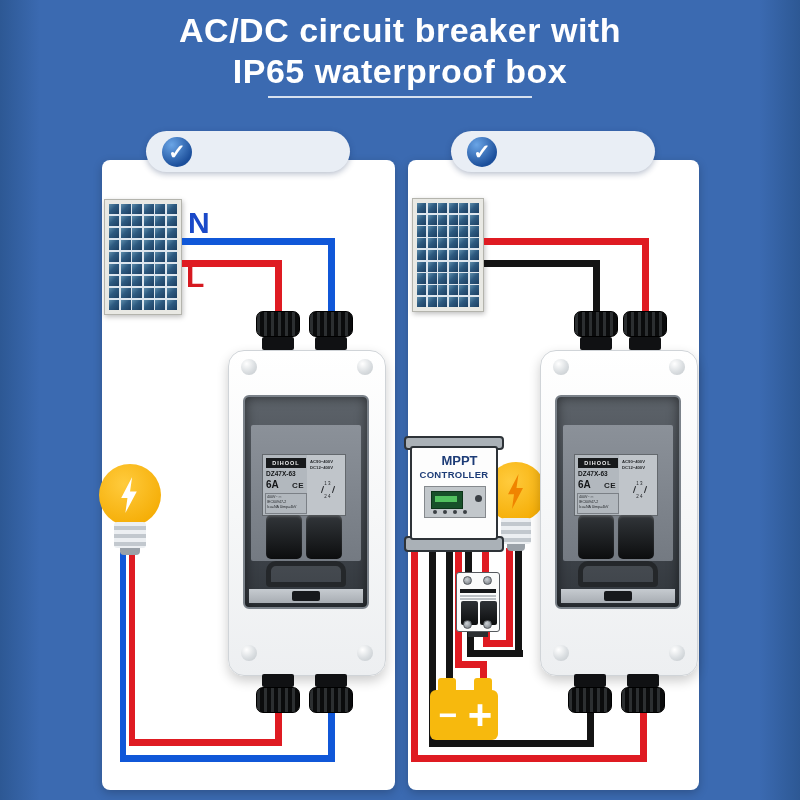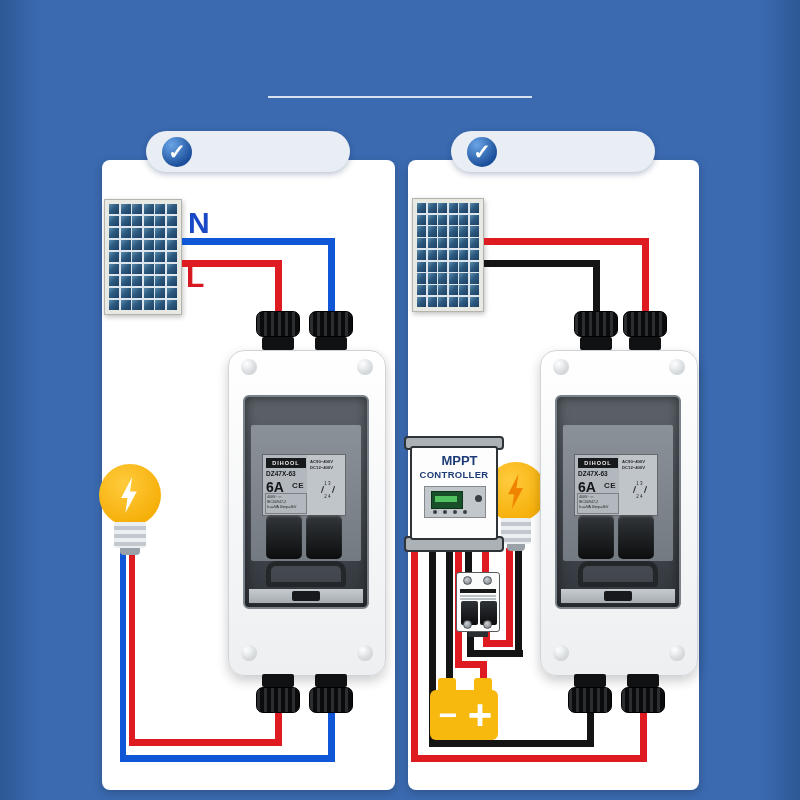--- a/index.html
+++ b/index.html
@@ -36,21 +36,21 @@
   .window{position:absolute;left:14px;top:44px;width:126px;height:214px;border-radius:6px;
          background:linear-gradient(#5d636a,#31363c);border:2px solid #7b828a;box-sizing:border-box;
          box-shadow:inset 0 0 12px rgba(0,0,0,.55);}
   .innerpanel{position:absolute;left:6px;top:28px;width:110px;height:136px;
          background:linear-gradient(#8b9199,#747a82);border-radius:2px;}
   .plate{position:absolute;left:17px;top:57px;width:84px;height:62px;
          background:linear-gradient(90deg,#b2b8be 0 54%,#c0c5ca 54%);border:1px solid #63686d;box-sizing:border-box;}
   .brandband{position:absolute;left:3px;top:3px;width:40px;height:10px;background:#17191b;color:#eee;
          font-size:5.5px;font-weight:bold;letter-spacing:1px;display:flex;align-items:center;justify-content:center;}
   .model{position:absolute;left:3px;top:15px;font-size:6.5px;font-weight:bold;color:#131517;}
-  .rating{position:absolute;left:3px;top:24px;font-size:14px;font-weight:bold;color:#131517;}
+  .rating{position:absolute;left:3px;top:24px;font-size:10px;font-weight:bold;color:#131517;}
   .ce{position:absolute;left:29px;top:26px;font-size:8px;font-weight:bold;color:#1b1d1f;letter-spacing:.5px;}
   .specs{position:absolute;left:2px;top:38px;width:42px;height:21px;border:.5px solid #7b8086;
          font-size:3.6px;line-height:4.9px;color:#23262a;padding:1px 1px;box-sizing:border-box;overflow:hidden;}
   .voltcol{position:absolute;left:47px;top:4px;width:35px;font-size:4.2px;font-weight:bold;color:#1f2225;line-height:6px;}
   .terms{position:absolute;left:47px;top:24px;width:35px;text-align:center;font-size:4.5px;color:#23262a;line-height:5px;}
   .tbar{display:inline-block;width:1px;height:7px;background:#23262a;transform:rotate(18deg);margin:0 5px;}
   .toggle{position:absolute;width:36px;height:44px;background:linear-gradient(#32363a,#0c0d0e);
          border-radius:5px;box-shadow:inset 0 2px 2px rgba(255,255,255,.15);}
   .handle{position:absolute;left:21px;top:164px;width:80px;height:26px;border:5px solid #24272a;
          border-radius:10px 10px 4px 4px;box-sizing:border-box;background:rgba(255,255,255,.06);}
@@ -86,20 +86,22 @@
   
   .battery{position:absolute;left:430px;top:690px;width:68px;height:50px;background:#f7b90d;border-radius:6px;}
   .bpost{position:absolute;width:18px;height:12px;background:#f7b90d;border-radius:3px 3px 0 0;}
   .bsym{position:absolute;color:#fff;font-weight:bold;display:flex;align-items:center;justify-content:center;}
 </style>
 </head>
 <body>
 
 <div id="stage">
 
+  <div class="title" style="top:11px;">AC/DC circuit breaker with</div>
+  <div class="title" style="top:52px;">IP65 waterproof box</div>
   <div class="underline"></div>
 
   <div class="card" style="left:102px;width:293px;"></div>
   <div class="card" style="left:408px;width:291px;"></div>
 
   <div class="solar" style="left:104px;top:199px;width:78px;height:116px;">
     <div class="solar-grid">
         <div class="cell"></div>
         <div class="cell"></div>
         <div class="cell"></div>

